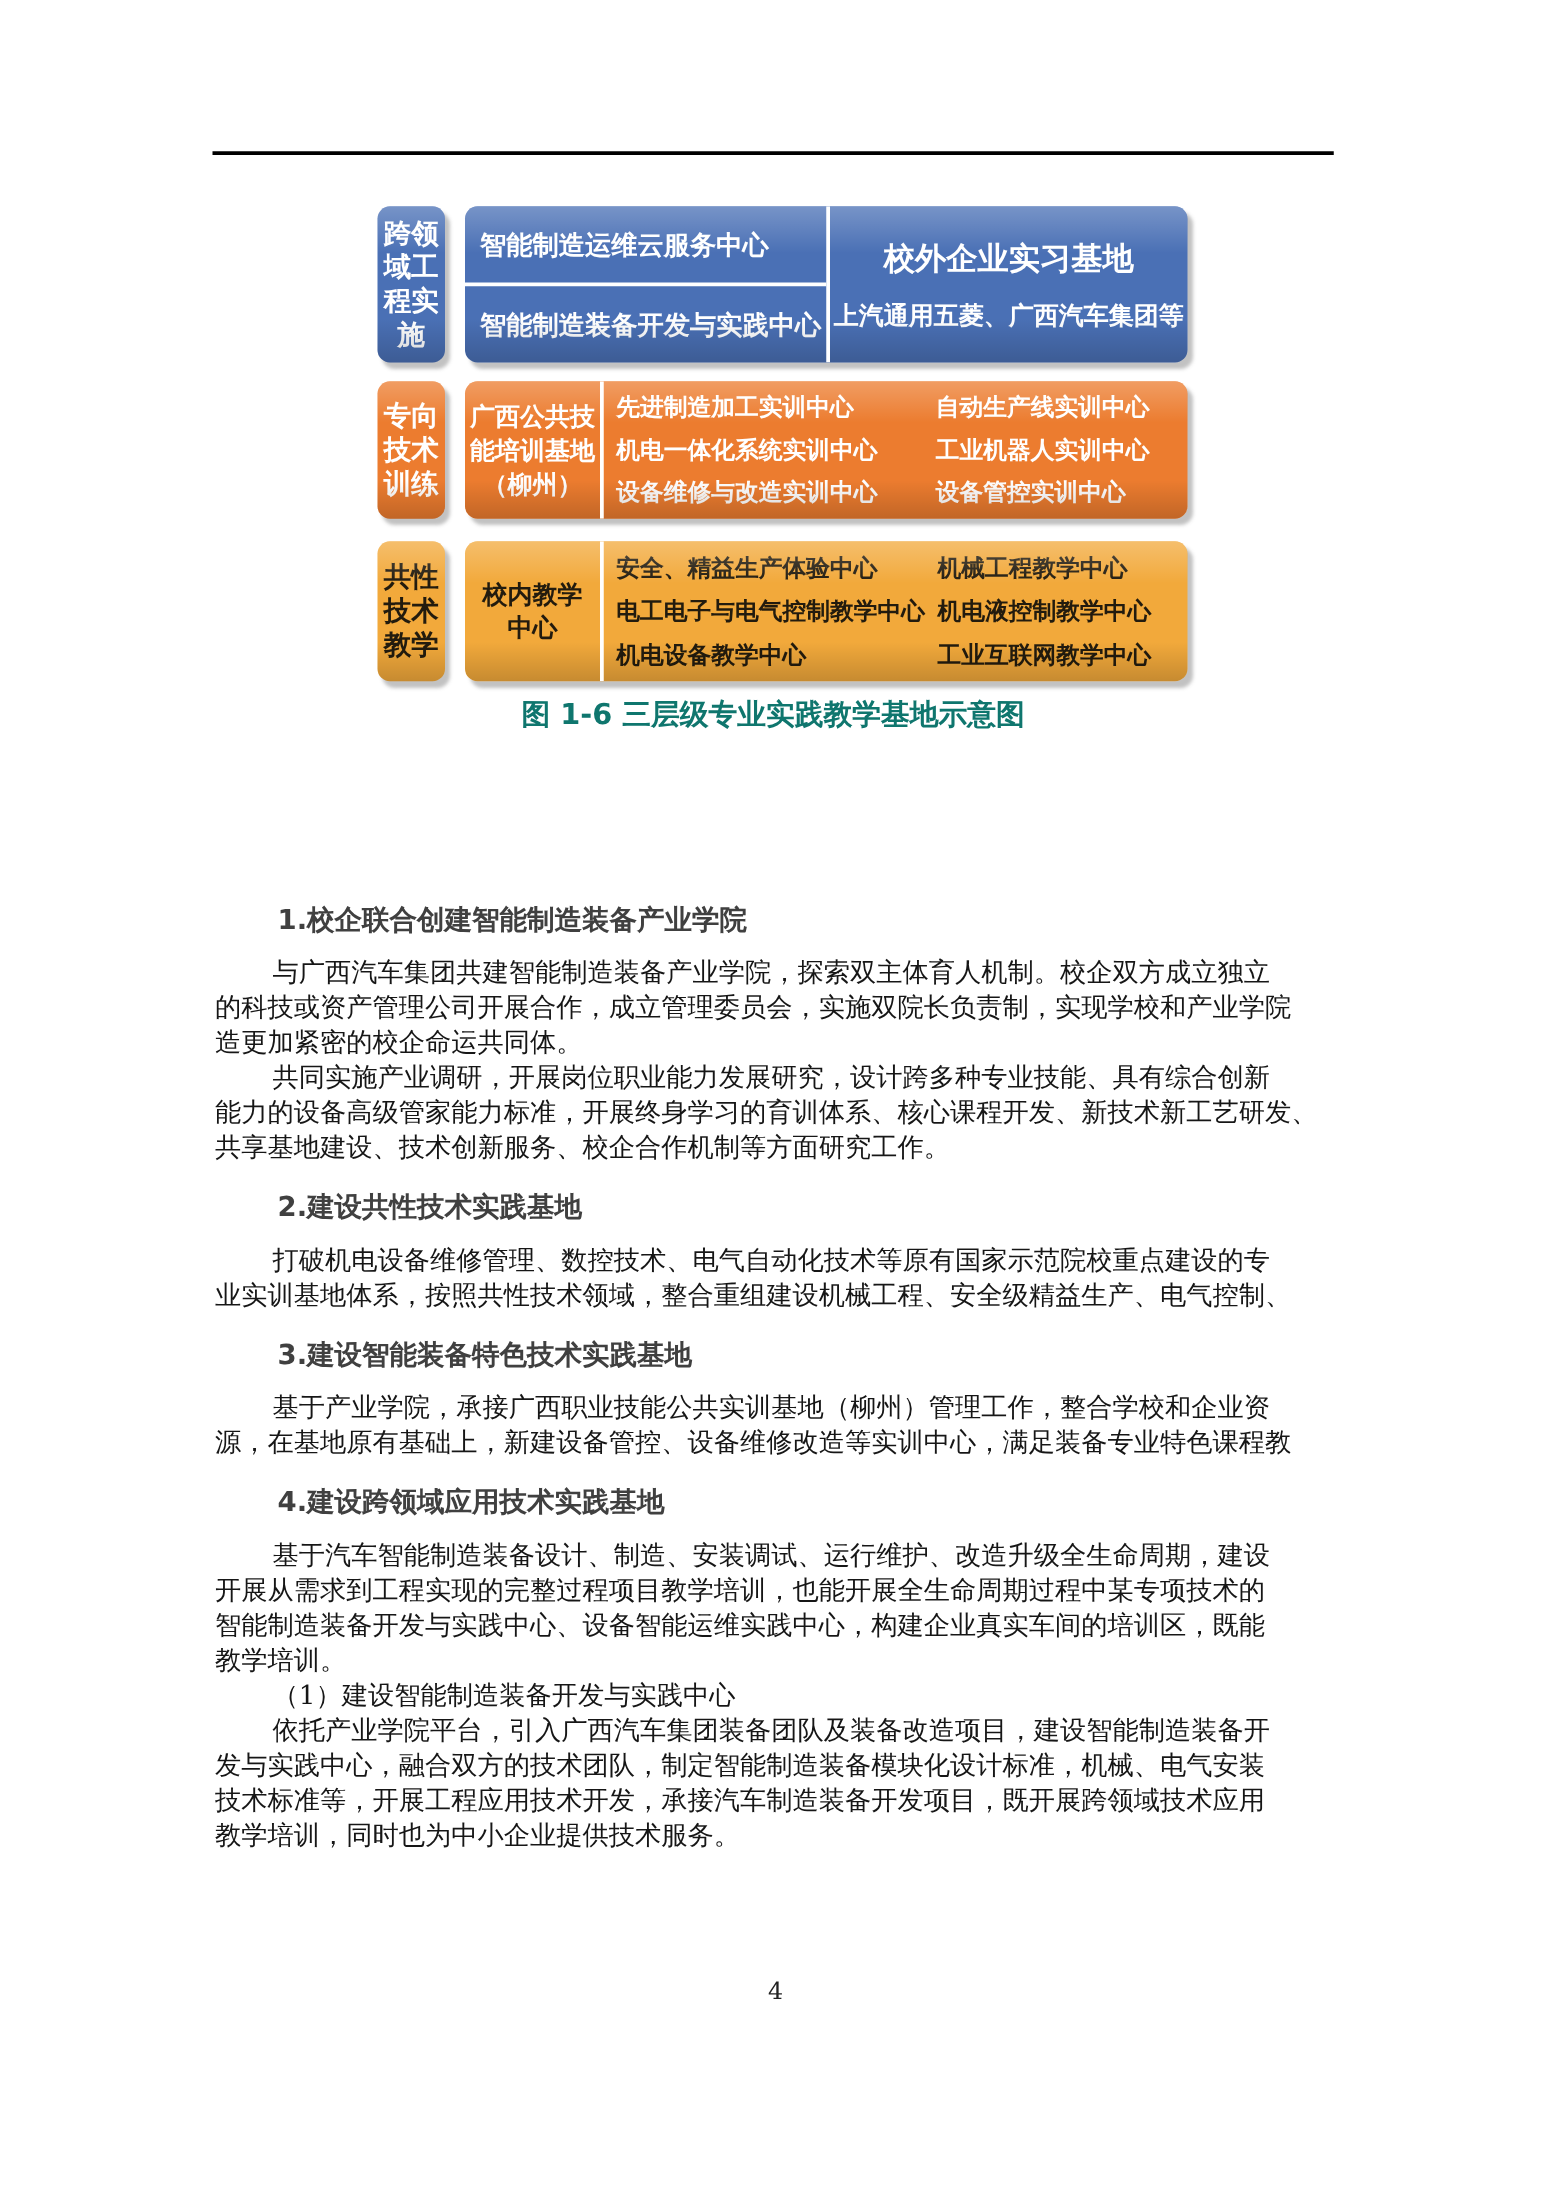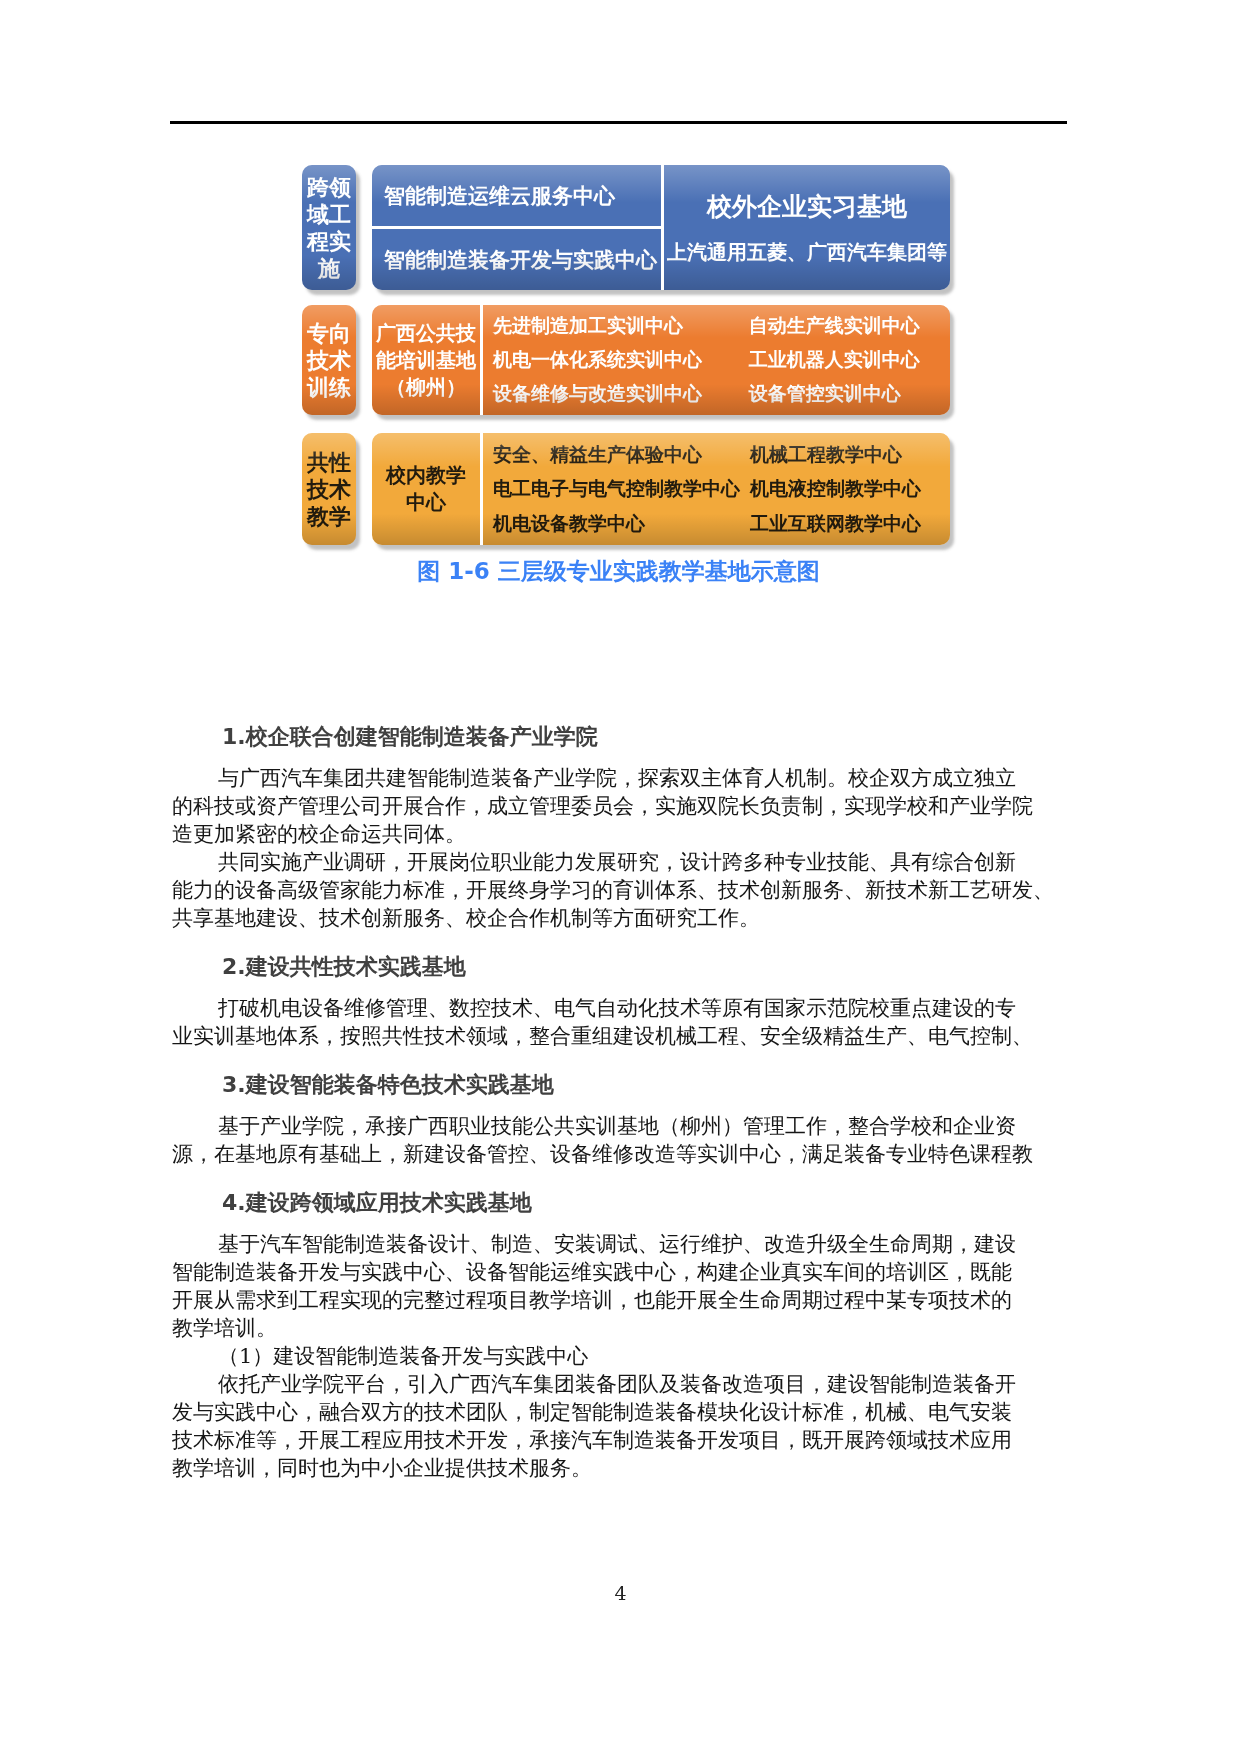--- a/index.html
+++ b/index.html
@@ -32,21 +32,21 @@
   .btitle{font:bold 25px "DejaVu Sans",sans-serif;white-space:nowrap;}
   .bsub{font:bold 20px "DejaVu Sans",sans-serif;white-space:nowrap;}
   .ghead{flex:0 0 108px;display:flex;flex-direction:column;justify-content:center;
          align-items:center;text-align:center;font:bold 20px/27px "DejaVu Sans",sans-serif;}
   .gwrap{flex:1;display:flex;}
   .gcol{display:flex;flex-direction:column;justify-content:space-evenly;padding-left:10px;}
   .gcol.c1{flex:1.22;}
   .gcol.c2{flex:1;}
   .gitem{font:bold 19px "DejaVu Sans",sans-serif;white-space:nowrap;}
   .caption{position:absolute;left:170px;top:556px;width:897px;text-align:center;
-           font:bold 23px "DejaVu Sans",sans-serif;color:#3b82f6;}
+           font:bold 23px "DejaVu Sans",sans-serif;color:#0f766e;}
 
   
   .bodytext{position:absolute;left:172px;top:722px;width:897px;color:#161616;
             font:21px/28px "DejaVu Serif",serif;}
   .bheading{font:bold 22px/30px "DejaVu Sans",sans-serif;color:#404040;
             padding-left:50px;margin:20px 0 12px 0;}
   .bheading:first-child{margin-top:0;}
   .bpara{margin:0;}
   .bline{white-space:nowrap;}
   .bline.first{padding-left:46px;}
@@ -142,38 +142,38 @@
 
   <div class="bodytext" id="sections">
       <div class="bheading">1.校企联合创建智能制造装备产业学院</div>
       <div class="bpara">
         <div class="bline first">与广西汽车集团共建智能制造装备产业学院，探索双主体育人机制。校企双方成立独立</div>
         <div class="bline">的科技或资产管理公司开展合作，成立管理委员会，实施双院长负责制，实现学校和产业学院</div>
         <div class="bline">造更加紧密的校企命运共同体。</div>
       </div>
       <div class="bpara">
         <div class="bline first">共同实施产业调研，开展岗位职业能力发展研究，设计跨多种专业技能、具有综合创新</div>
-        <div class="bline">能力的设备高级管家能力标准，开展终身学习的育训体系、技术创新服务、新技术新工艺研发、</div>
+        <div class="bline">能力的设备高级管家能力标准，开展终身学习的育训体系、核心课程开发、新技术新工艺研发、</div>
         <div class="bline">共享基地建设、技术创新服务、校企合作机制等方面研究工作。</div>
       </div>
       <div class="bheading">2.建设共性技术实践基地</div>
       <div class="bpara">
         <div class="bline first">打破机电设备维修管理、数控技术、电气自动化技术等原有国家示范院校重点建设的专</div>
         <div class="bline">业实训基地体系，按照共性技术领域，整合重组建设机械工程、安全级精益生产、电气控制、</div>
       </div>
       <div class="bheading">3.建设智能装备特色技术实践基地</div>
       <div class="bpara">
         <div class="bline first">基于产业学院，承接广西职业技能公共实训基地（柳州）管理工作，整合学校和企业资</div>
         <div class="bline">源，在基地原有基础上，新建设备管控、设备维修改造等实训中心，满足装备专业特色课程教</div>
       </div>
       <div class="bheading">4.建设跨领域应用技术实践基地</div>
       <div class="bpara">
         <div class="bline first">基于汽车智能制造装备设计、制造、安装调试、运行维护、改造升级全生命周期，建设</div>
+        <div class="bline">开展从需求到工程实现的完整过程项目教学培训，也能开展全生命周期过程中某专项技术的</div>
         <div class="bline">智能制造装备开发与实践中心、设备智能运维实践中心，构建企业真实车间的培训区，既能</div>
-        <div class="bline">开展从需求到工程实现的完整过程项目教学培训，也能开展全生命周期过程中某专项技术的</div>
         <div class="bline">教学培训。</div>
       </div>
       <div class="bpara">
         <div class="bline first">（1）建设智能制造装备开发与实践中心</div>
       </div>
       <div class="bpara">
         <div class="bline first">依托产业学院平台，引入广西汽车集团装备团队及装备改造项目，建设智能制造装备开</div>
         <div class="bline">发与实践中心，融合双方的技术团队，制定智能制造装备模块化设计标准，机械、电气安装</div>
         <div class="bline">技术标准等，开展工程应用技术开发，承接汽车制造装备开发项目，既开展跨领域技术应用</div>
         <div class="bline">教学培训，同时也为中小企业提供技术服务。</div>

